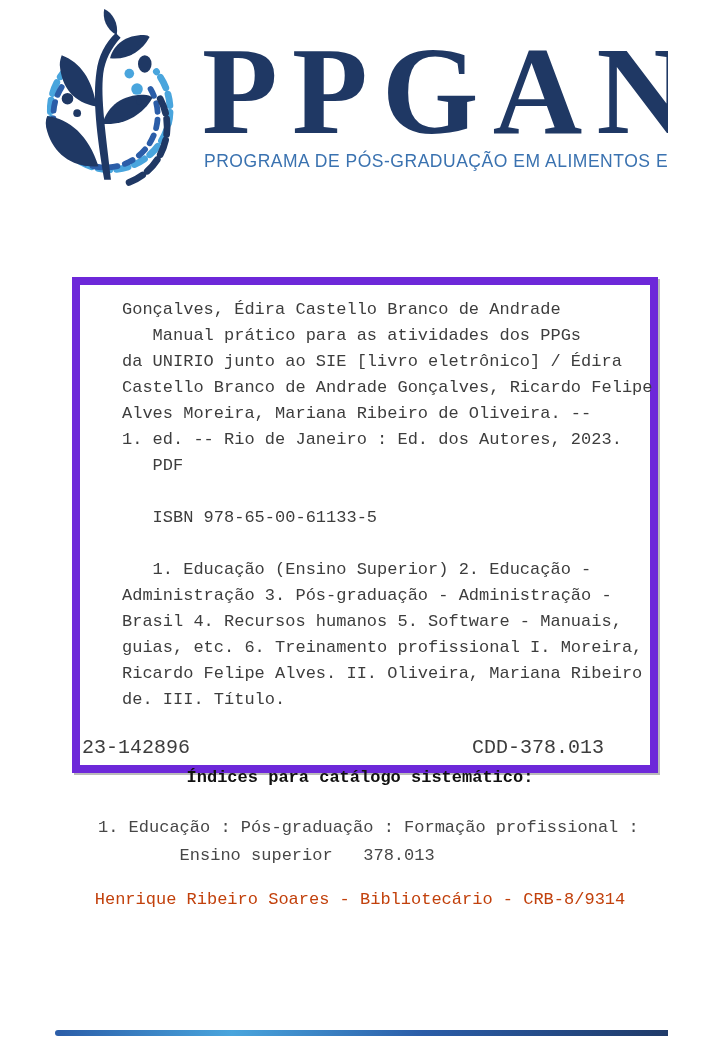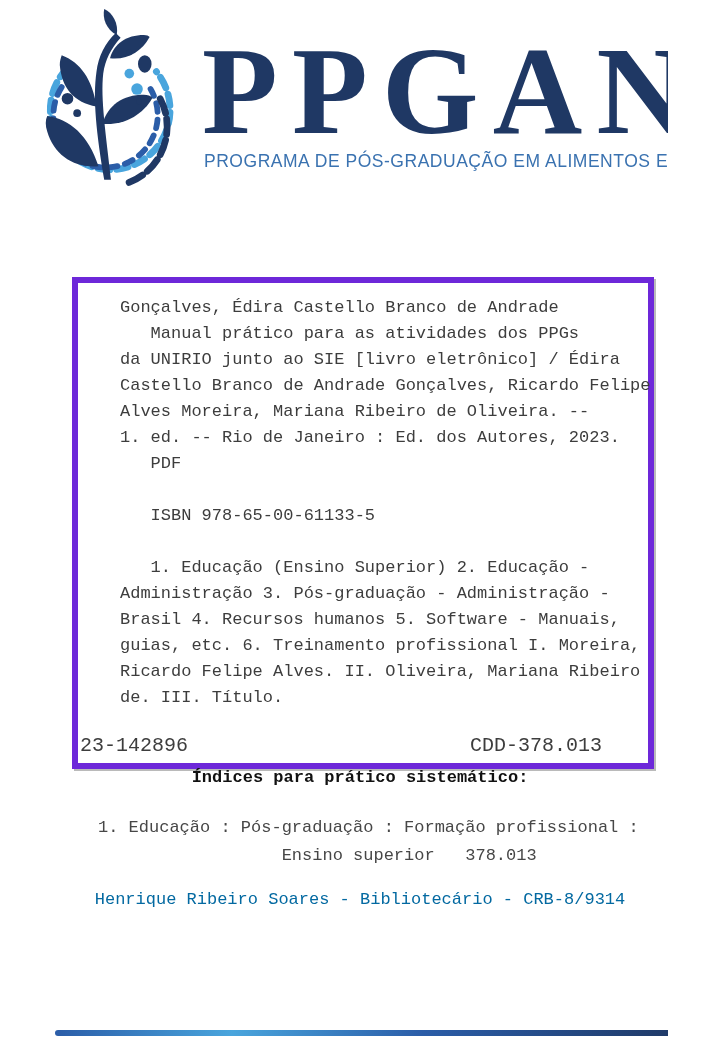--- a/index.html
+++ b/index.html
@@ -20,43 +20,43 @@
     font-size:17.5px;letter-spacing:0.03em;color:#3a72b0;white-space:nowrap;
   }
   
   .cip-heading{
     position:absolute;left:0;top:226px;width:720px;text-align:center;
     font-weight:bold;color:#111;font-size:17px;line-height:25px;white-space:pre;
   }
   
   .cip-card{
     position:absolute;left:72px;top:277px;width:570px;height:480px;
-    border:6px solid #6d28d9;background:#fff;box-shadow:2px 2px 0 rgba(130,130,130,.55);
+    border:8px solid #6d28d9;background:#fff;box-shadow:2px 2px 0 rgba(130,130,130,.55);
   }
   .cip-record{
     position:absolute;left:42px;top:12px;right:4px;
     font-size:17px;line-height:26px;white-space:pre;color:#3d3d3d;
   }
   .cip-numbers{
     position:absolute;left:2px;right:46px;bottom:6px;
     display:flex;justify-content:space-between;
     font-size:20px;color:#3d3d3d;
   }
   
   .index-heading{
     position:absolute;left:0;top:768px;width:720px;text-align:center;
     font-weight:bold;color:#111;font-size:17px;white-space:pre;
   }
   .index-entry{
     position:absolute;left:98px;top:814px;
-    font-size:17px;line-height:28px;white-space:pre;color:#474747;text-align:center;
+    font-size:17px;line-height:28px;white-space:pre;color:#474747;
   }
   .librarian{
     position:absolute;left:0;top:890px;width:720px;text-align:center;
-    font-size:17px;color:#0369a1;white-space:pre;
+    font-size:17px;color:#c2410c;white-space:pre;
   }
   
   .footer-bar{
     position:absolute;left:55px;top:1030px;width:632px;height:6px;border-radius:3px;
     background:linear-gradient(90deg,#2b5da8 0%,#49a5dd 28%,#2b5da8 58%,#1f3864 100%);
   }
 </style>
 </head>
 <body>
 
@@ -115,21 +115,21 @@
 Brasil 4. Recursos humanos 5. Software - Manuais,
 guias, etc. 6. Treinamento profissional I. Moreira,
 Ricardo Felipe Alves. II. Oliveira, Mariana Ribeiro
 de. III. Título.</div>
     <div class="cip-numbers">
       <span>23-142896</span>
       <span>CDD-378.013</span>
     </div>
   </div>
 
-  <div class="index-heading">Índices para prático sistemático:</div>
+  <div class="index-heading">Índices para catálogo sistemático:</div>
   <div class="index-entry">1. Educação : Pós-graduação : Formação profissional :
         Ensino superior   378.013</div>
 
   <div class="librarian">Henrique Ribeiro Soares - Bibliotecário - CRB-8/9314</div>
 
   <div class="footer-bar"></div>
 
 </div>
 
 </body></html>

